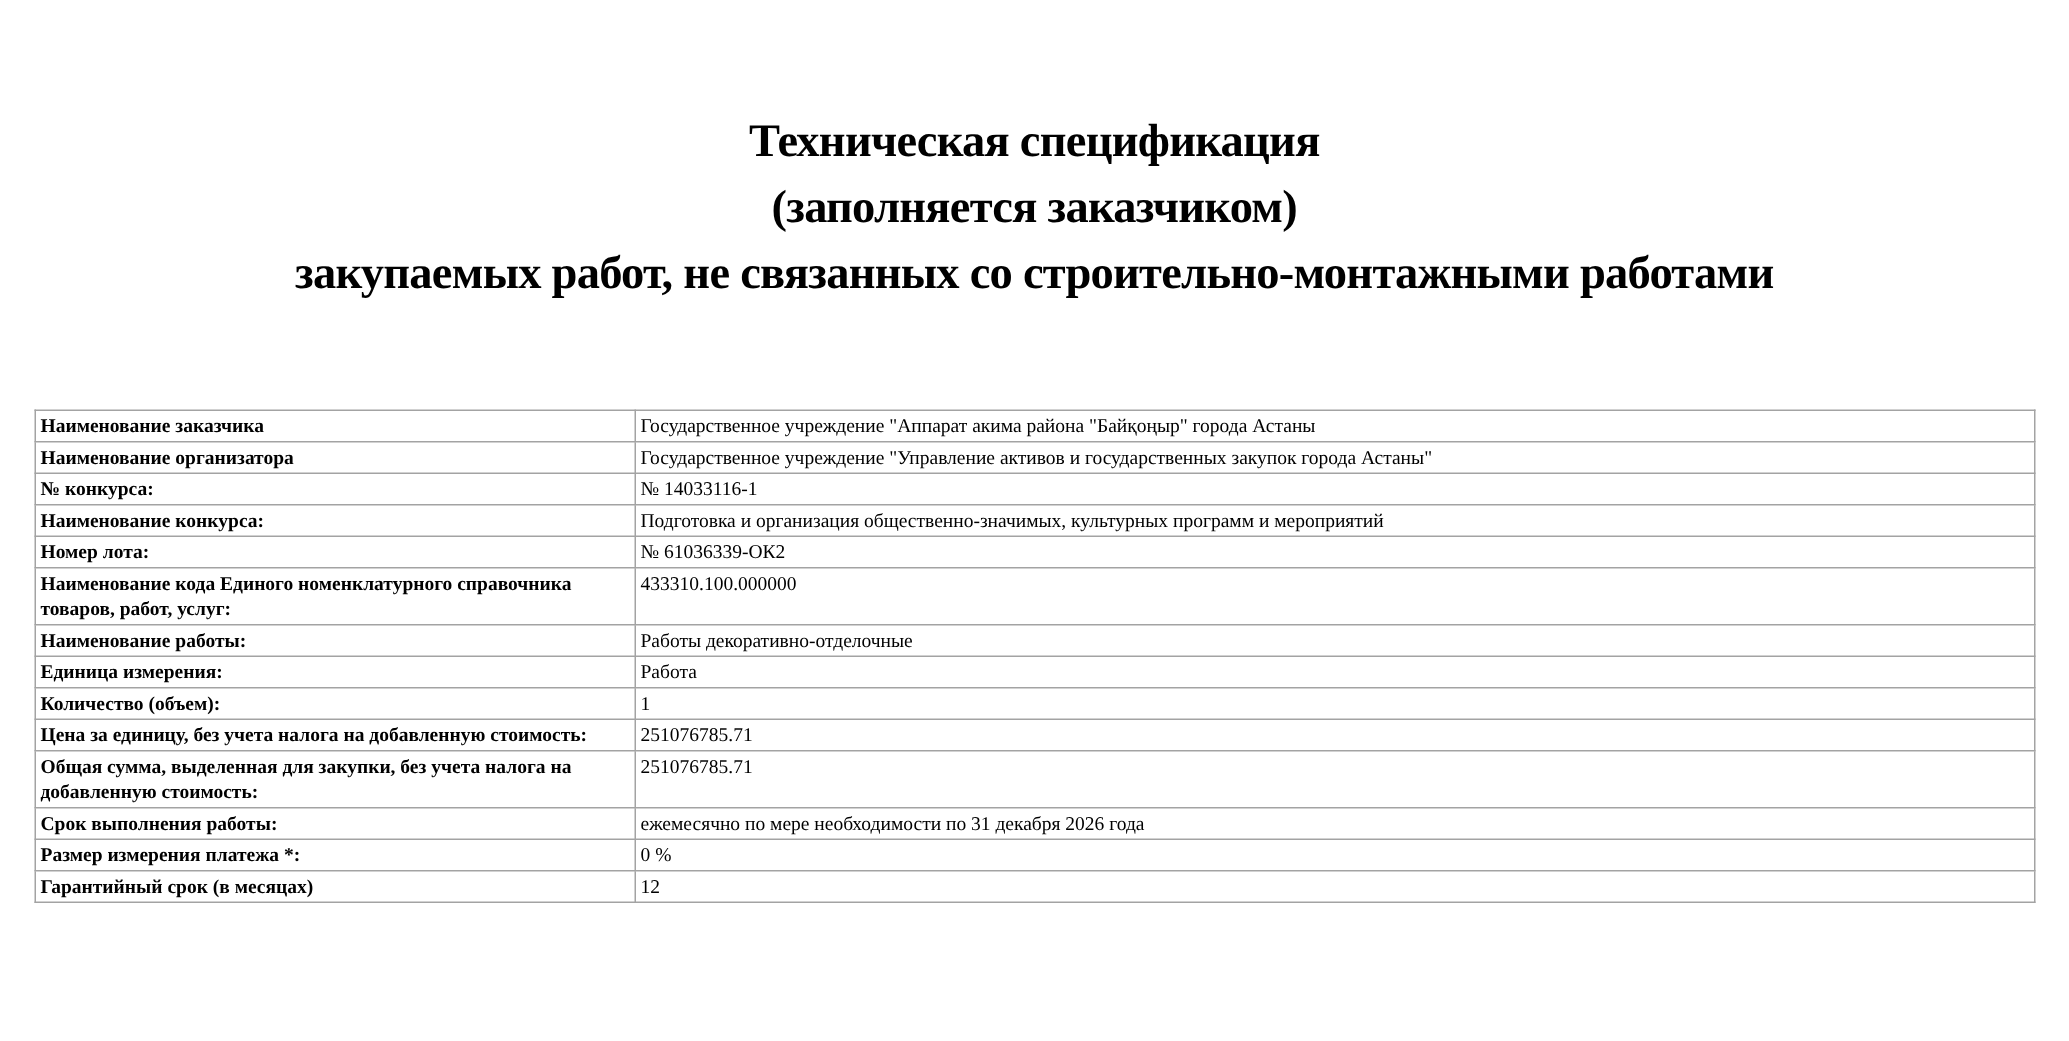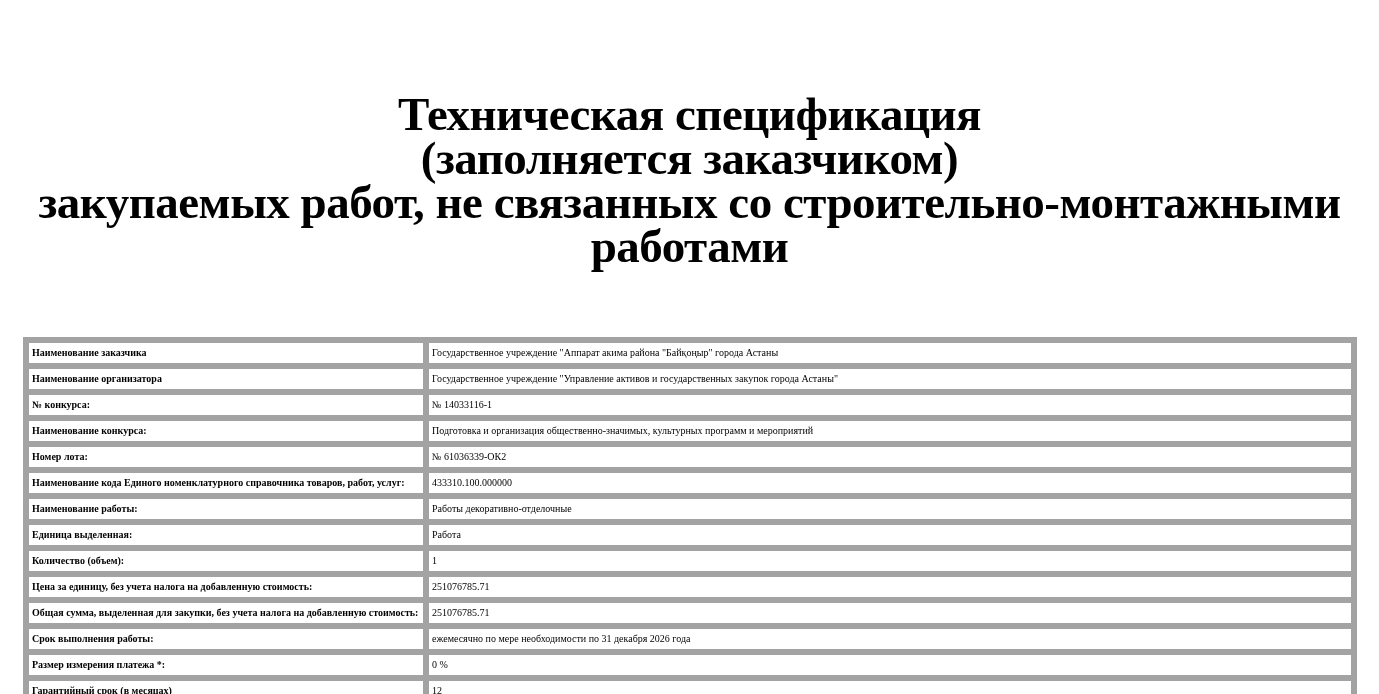--- a/index.html
+++ b/index.html
@@ -11,36 +11,36 @@
     font-family: "Liberation Serif", "DejaVu Serif", serif;
     overflow: hidden;
   }
   .page {
     width: 1379px;
     height: 694px;
     background: #ffffff;
     position: relative;
   }
   .title-block {
-    padding-top: 92px;
+    padding-top: 72px;
     text-align: center;
     font-weight: bold;
-    font-size: 47px;
+    font-size: 31px;
     line-height: 44px;
     letter-spacing: -0.5px;
   }
   table.spec-table {
     margin: 69px 22px 0 23px;
     width: 1334px;
     border-collapse: collapse;
     table-layout: fixed;
   }
   table.spec-table td {
-    border: 6px solid #a3a3a3;
-    font-size: 10px;
+    border: 1px solid #a3a3a3;
+    font-size: 13px;
     line-height: 17px;
     padding: 1px 3px 2px 3px;
     vertical-align: top;
     word-wrap: break-word;
   }
   td.label-cell {
     width: 400px;
     font-weight: bold;
   }
   td.value-cell {
@@ -82,21 +82,21 @@
       </tr>
       <tr>
         <td class="label-cell">Наименование кода Единого номенклатурного справочника товаров, работ, услуг:</td>
         <td class="value-cell">433310.100.000000</td>
       </tr>
       <tr>
         <td class="label-cell">Наименование работы:</td>
         <td class="value-cell">Работы декоративно-отделочные</td>
       </tr>
       <tr>
-        <td class="label-cell">Единица выделенная:</td>
+        <td class="label-cell">Единица измерения:</td>
         <td class="value-cell">Работа</td>
       </tr>
       <tr>
         <td class="label-cell">Количество (объем):</td>
         <td class="value-cell">1</td>
       </tr>
       <tr>
         <td class="label-cell">Цена за единицу, без учета налога на добавленную стоимость:</td>
         <td class="value-cell">251076785.71</td>
       </tr>

